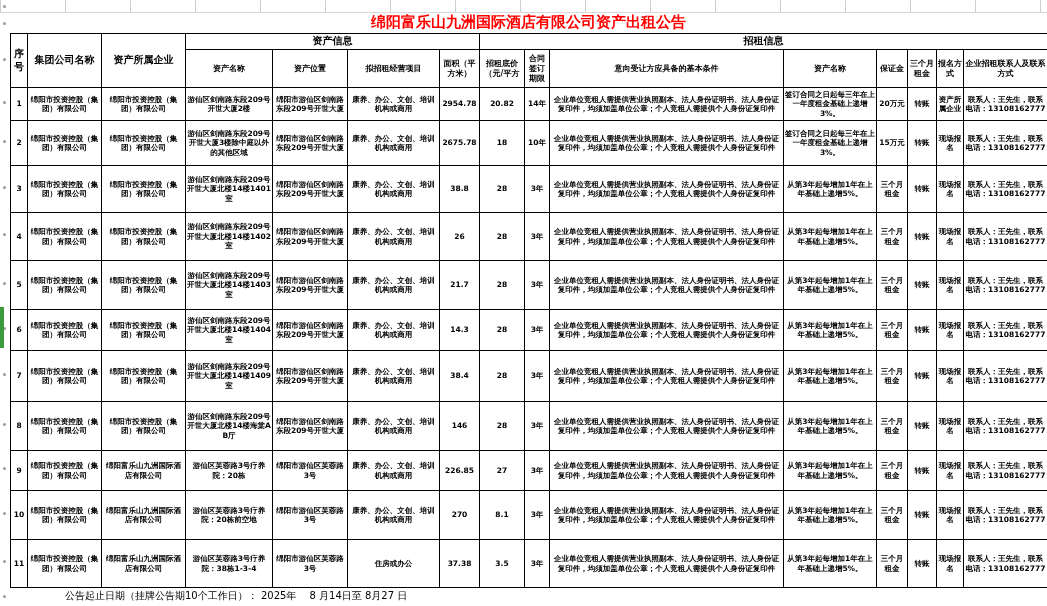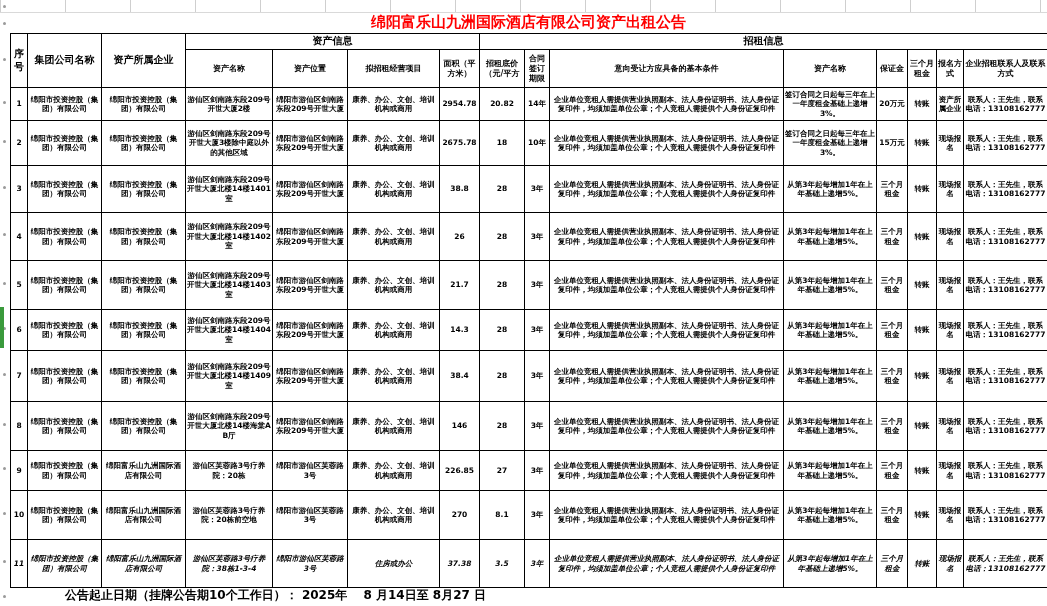--- a/index.html
+++ b/index.html
@@ -22,21 +22,21 @@
     text-align:center;vertical-align:middle;padding:0 1px;overflow:hidden;
     word-break:break-all;line-height:1.25;}
   table.sheet th{font-size:8px;}
   tr.group-row th{height:15px;font-size:10px;}
   tr.sub-row th{height:37px;}
   table.sheet td{font-size:7.5px;}
   td.c-conditions{font-size:7.5px;padding:0 3px;}
   td.c-increase{text-align:left;padding:0 3px;}
   td.c-contact{text-align:left;padding:0 2px;font-size:7.5px;}
   .footer{position:absolute;left:10px;top:585px;width:1037px;height:21px;
-    line-height:21px;font-size:12px;font-weight:bold;color:#000;
+    line-height:21px;font-size:10px;font-weight:normal;color:#000;
     padding-left:55px;box-sizing:border-box;}
 </style>
 </head>
 <body>
 
 <div class="screen">
   <div class="top-strip"></div>
   <div id="gutter">
       <div class="gutter-dot" style="top: 5px;"></div>
       <div class="gutter-dot" style="top: 22px;"></div>
@@ -263,21 +263,21 @@
           <td class="c-area">270</td>
           <td class="c-base-price">8.1</td>
           <td class="c-term">3年</td>
           <td class="c-conditions">企业单位竞租人需提供营业执照副本、法人身份证明书、法人身份证复印件，均须加盖单位公章；个人竞租人需提供个人身份证复印件</td>
           <td class="c-increase">从第3年起每增加1年在上年基础上递增5%。</td>
           <td class="c-deposit">三个月租金</td>
           <td class="c-trade-mode">转账</td>
           <td class="c-signup-mode">现场报名</td>
           <td class="c-contact">联系人：王先生，联系电话：13108162777</td>
         </tr>
-        <tr style="height: 48px; font-style: italic;">
+        <tr style="height: 48px;">
           <td class="c-seq">11</td>
           <td class="c-group-company">绵阳市投资控股（集团）有限公司</td>
           <td class="c-owner">绵阳富乐山九洲国际酒店有限公司</td>
           <td class="c-asset-name">游仙区芙蓉路3号疗养院：38栋1-3-4</td>
           <td class="c-asset-location">绵阳市游仙区芙蓉路3号</td>
           <td class="c-project">住房或办公</td>
           <td class="c-area">37.38</td>
           <td class="c-base-price">3.5</td>
           <td class="c-term">3年</td>
           <td class="c-conditions">企业单位竞租人需提供营业执照副本、法人身份证明书、法人身份证复印件，均须加盖单位公章；个人竞租人需提供个人身份证复印件</td>

